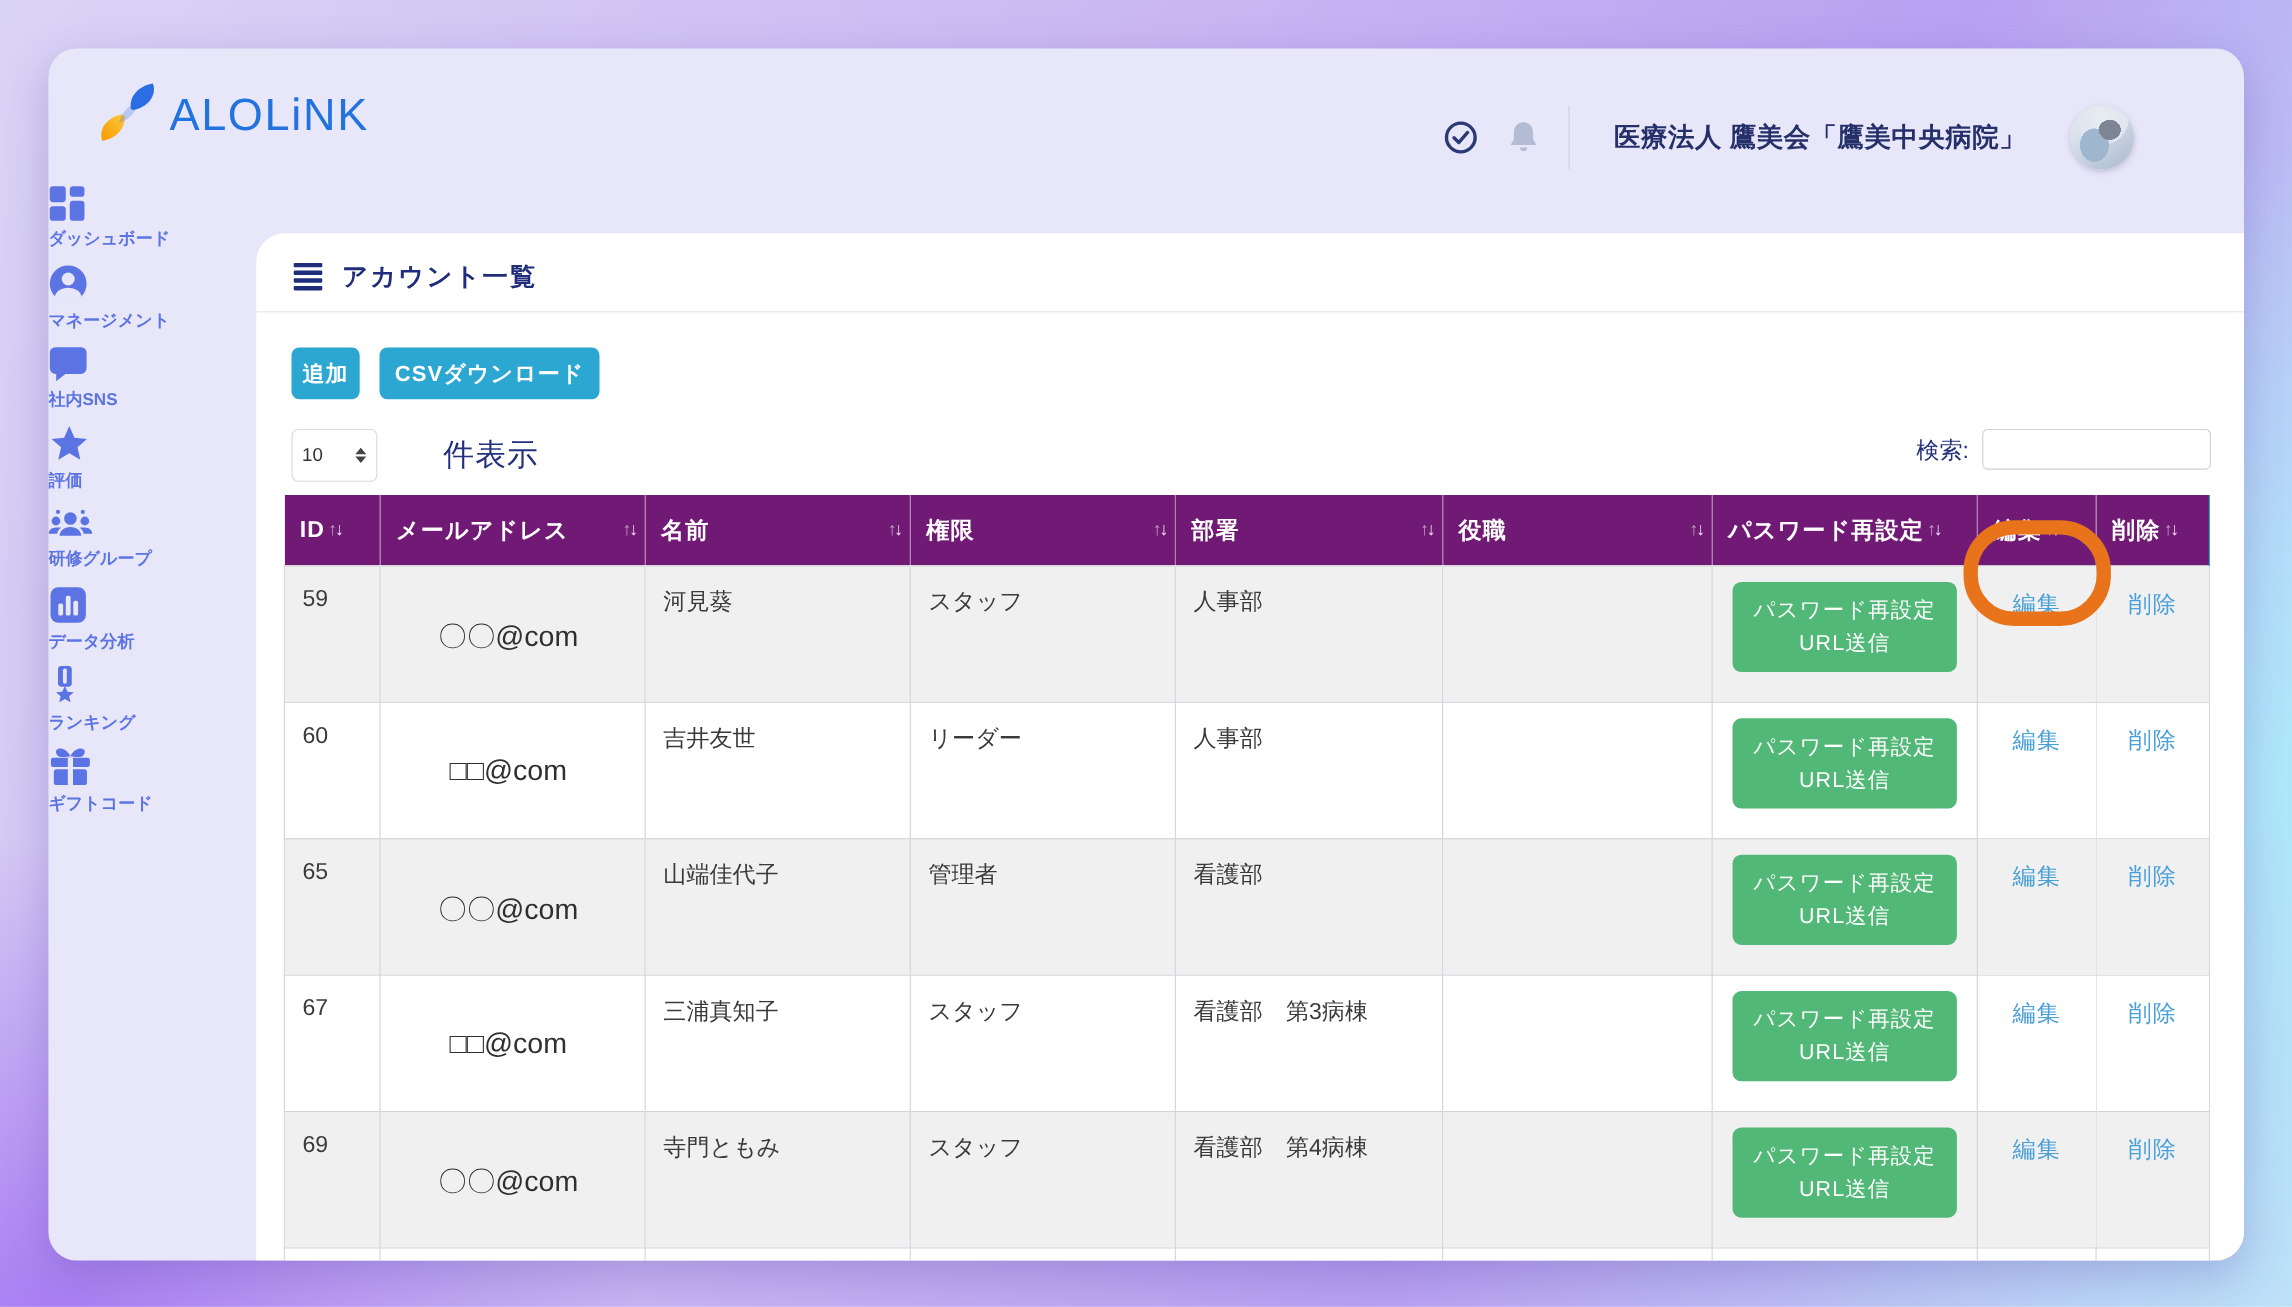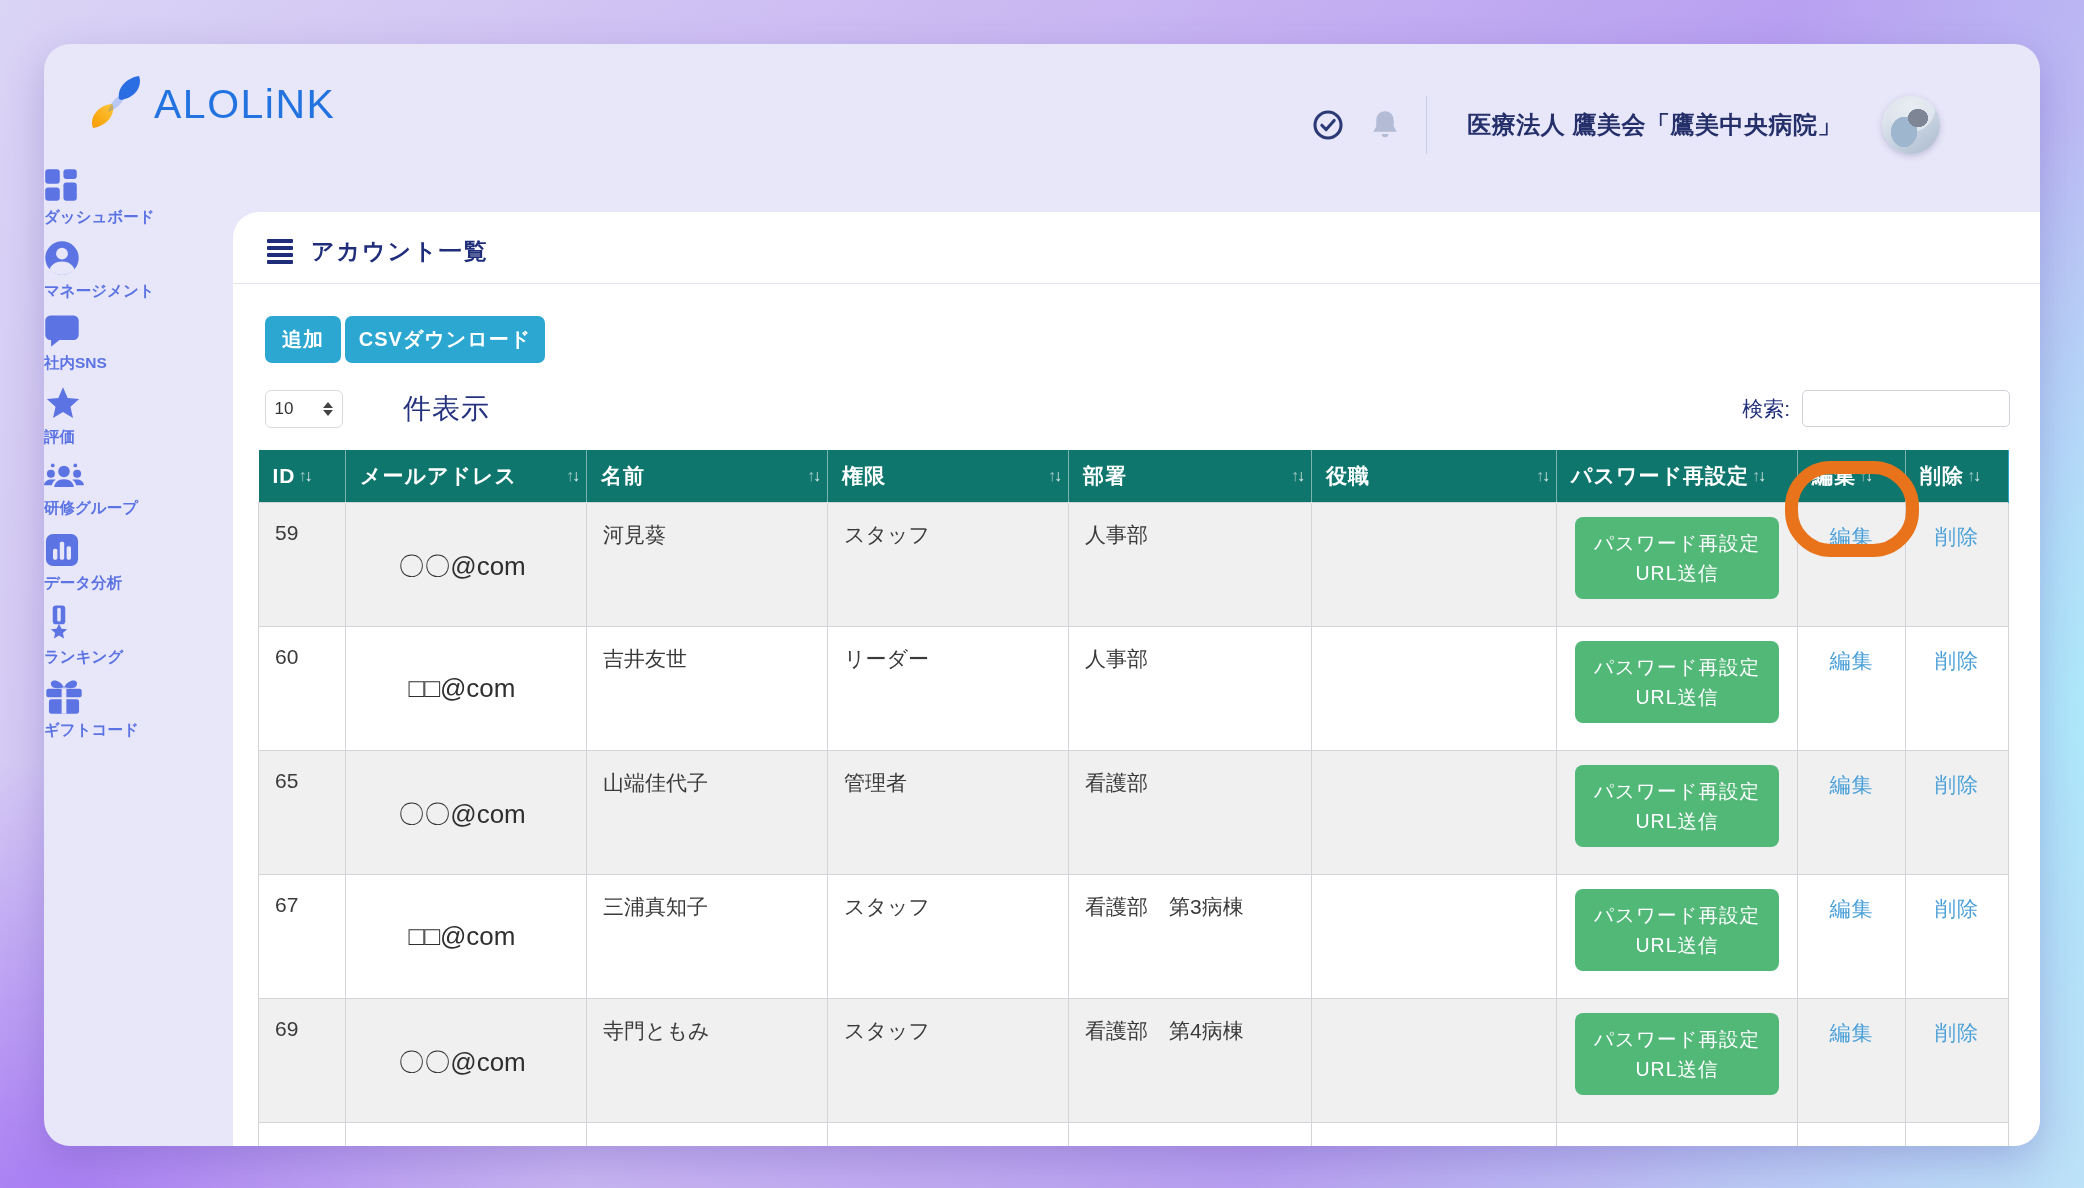--- a/index.html
+++ b/index.html
@@ -44,40 +44,40 @@
     position:absolute; left:189px; top:168px; right:0; bottom:0;
     background:#ffffff; border-top-left-radius:26px; overflow:hidden;
   }
   .titlebar { position:absolute; left:32px; top:24px; display:flex; align-items:center; gap:16px; }
   .hamburger { display:flex; flex-direction:column; gap:3.5px; cursor:pointer; padding:2px; }
   .hamburger span { display:block; width:26px; height:3.6px; background:#1f2d7a; border-radius:1px; }
   .page-title { font-size:23px; font-weight:700; color:#1f2d7a; letter-spacing:2px; }
   .title-divider { position:absolute; left:0; right:0; top:71px; height:1px; background:#e3e3ec; }
   .btn { border:none; cursor:pointer; background:#2ba7d1; color:#fff; border-radius:7px;
          font-family:inherit; font-size:20px; font-weight:600; letter-spacing:1px; }
-  .btn-add { position:absolute; left:32px; top:104px; width:76px; height:47px; }
+  .btn-add { position:absolute; left:32px; top:104px; width:62px; height:47px; }
   .btn-csv { position:absolute; left:112px; top:104px; width:200px; height:47px; }
   .pagesize { position:absolute; left:32px; top:178px; display:flex; align-items:center; gap:12px; }
-  .select-box { width:78px; height:38px; background:#fff; border:1px solid #d9d9df; border-radius:6px;
+  .select-box { width:78px; height:48px; background:#fff; border:1px solid #d9d9df; border-radius:6px;
                 display:flex; align-items:center; justify-content:center; gap:30px; cursor:pointer; }
   .select-value { font-size:17px; color:#333; }
   .select-arrows { display:flex; flex-direction:column; gap:2px; }
   .select-arrows i { display:block; width:0; height:0; border-left:5px solid transparent; border-right:5px solid transparent; }
   .select-arrows .up { border-bottom:6px solid #444; }
   .select-arrows .down { border-top:6px solid #444; }
   .pagesize-suffix { font-size:28px; color:#24327d; letter-spacing:1px;margin-left:48px; }
   .searchbar { position:absolute; right:30px; top:178px; display:flex; align-items:center; gap:12px; }
   .search-label { font-size:21px; color:#24327d; }
   .search-input { width:208px; height:37px; border:1px solid #d0d0d8; border-radius:5px; background:#fff;
                   font-family:inherit; font-size:18px; padding:0 10px; outline:none; }
   
   table.accounts { position:absolute; left:25px; top:238px; width:1750px; border-collapse:collapse; table-layout:fixed; }
   .col-id{width:87px} .col-email{width:241px} .col-name{width:241px} .col-role{width:241px}
   .col-dept{width:243px} .col-pos{width:245px} .col-pass{width:241px} .col-edit{width:108px} .col-del{width:103px}
-  thead th { background:#0f766e; height:52px; border-right:1px solid rgba(255,255,255,.45); padding:0 8px 0 14px; }
+  thead th { background:#701a75; height:64px; border-right:1px solid rgba(255,255,255,.45); padding:0 8px 0 14px; }
   thead th:last-child { border-right:1px solid #2ba5cf; }
   .hwrap { display:flex; align-items:center; color:#fff; font-size:21px; font-weight:700; letter-spacing:1px; white-space:nowrap; }
   .hwrap.spread { justify-content:space-between; }
   .hwrap .sort { font-size:16px; font-weight:400; margin-left:3px; letter-spacing:-2px; }
   .sort .su { color:rgba(255,255,255,.55); } .sort .sd { color:rgba(255,255,255,.85); }
   tbody td { height:124px; border:1px solid #d4d4d8; vertical-align:top; font-size:21px; color:#3a3a3a; padding:18px 24px 0 16px; }
   tbody tr.odd  td { background:#f0f0f1; }
   tbody tr.even td { background:#ffffff; }
   td.cell-email { text-align:center; font-size:26px; color:#2f2f2f; padding-top:46px; }
   td.cell-pass { padding:14px 0 0 0; text-align:center; }

